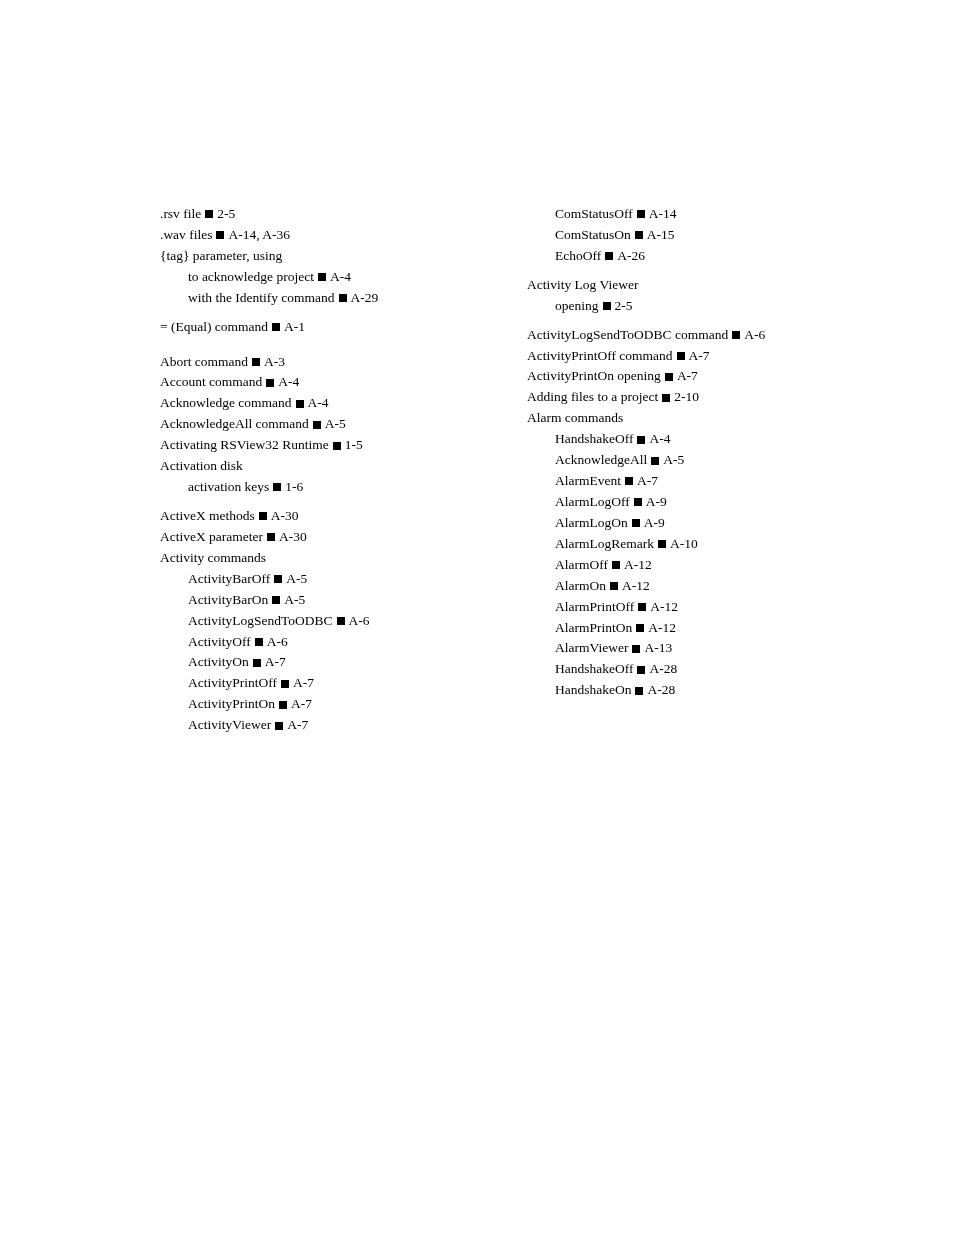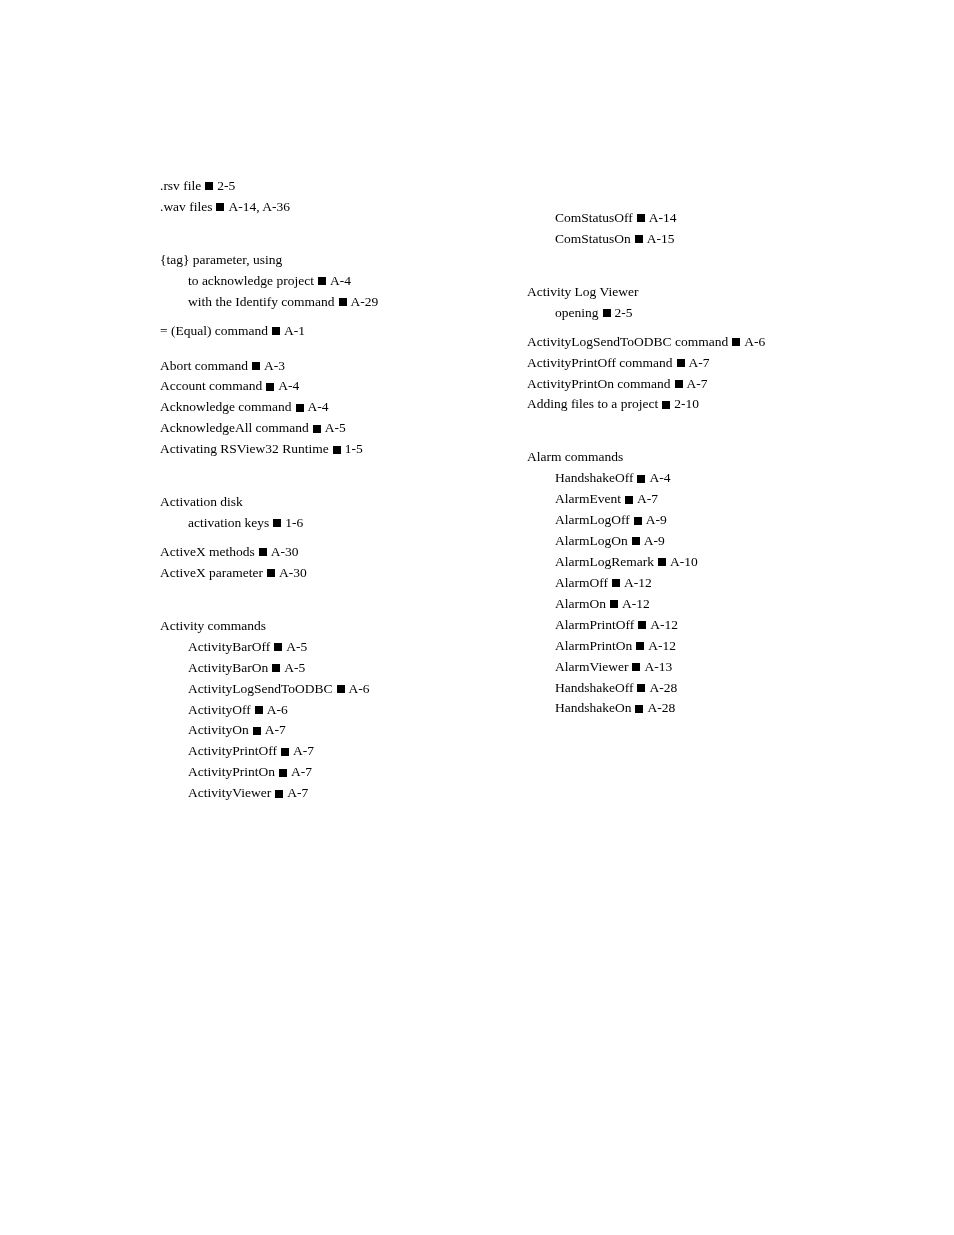--- a/index.html
+++ b/index.html
@@ -13,21 +13,21 @@
       font-family: "Times New Roman", Times, serif;
       font-size: 14px;
       color: #000000;
       width: 954px;
       min-height: 1235px;
     }
 
     .page {
       width: 954px;
       min-height: 1235px;
-      padding: 36px 100px 60px 160px;
+      padding: 64px 100px 60px 160px;
       position: relative;
     }
 
     .page-title {
       font-size: 52px;
       font-weight: normal;
       font-family: "Times New Roman", Times, serif;
       margin-top: 140px;
       margin-bottom: 60px;
       letter-spacing: 1px;
@@ -44,21 +44,20 @@
       font-size: 13.5px;
       line-height: 1.55;
     }
 
     .entry {
       margin-bottom: 0px;
     }
 
     .entry-group {
       margin-bottom: 8px;
-      margin-top: 32px;
     }
 
     .indent1 {
       padding-left: 28px;
     }
 
     .bullet {
       display: inline-block;
       width: 8px;
       height: 8px;
@@ -108,32 +107,34 @@
           <div class="indent1"><span>ActivityOn</span><span class="bullet"></span><span>A-7</span></div>
           <div class="indent1"><span>ActivityPrintOff</span><span class="bullet"></span><span>A-7</span></div>
           <div class="indent1"><span>ActivityPrintOn</span><span class="bullet"></span><span>A-7</span></div>
           <div class="indent1"><span>ActivityViewer</span><span class="bullet"></span><span>A-7</span></div>
         </div>
       </div>
     <div class="column" id="right-col">
         <div class="entry-group">
           <div class="indent1"><span>ComStatusOff</span><span class="bullet"></span><span>A-14</span></div>
           <div class="indent1"><span>ComStatusOn</span><span class="bullet"></span><span>A-15</span></div>
+          <div class="indent1"><span>EchoOff</span><span class="bullet"></span><span>A-26</span></div>
         </div>
         <div class="entry-group">
           <div>Activity Log Viewer</div>
           <div class="indent1"><span>opening</span><span class="bullet"></span><span>2-5</span></div>
         </div>
         <div class="entry"><span>ActivityLogSendToODBC command</span><span class="bullet"></span><span>A-6</span></div>
         <div class="entry"><span>ActivityPrintOff command</span><span class="bullet"></span><span>A-7</span></div>
-        <div class="entry"><span>ActivityPrintOn command</span><span class="bullet"></span><span>A-7</span></div>
+        <div class="entry"><span>ActivityPrintOn opening</span><span class="bullet"></span><span>A-7</span></div>
         <div class="entry"><span>Adding files to a project</span><span class="bullet"></span><span>2-10</span></div>
         <div class="entry-group">
           <div>Alarm commands</div>
           <div class="indent1"><span>HandshakeOff</span><span class="bullet"></span><span>A-4</span></div>
+          <div class="indent1"><span>AcknowledgeAll</span><span class="bullet"></span><span>A-5</span></div>
           <div class="indent1"><span>AlarmEvent</span><span class="bullet"></span><span>A-7</span></div>
           <div class="indent1"><span>AlarmLogOff</span><span class="bullet"></span><span>A-9</span></div>
           <div class="indent1"><span>AlarmLogOn</span><span class="bullet"></span><span>A-9</span></div>
           <div class="indent1"><span>AlarmLogRemark</span><span class="bullet"></span><span>A-10</span></div>
           <div class="indent1"><span>AlarmOff</span><span class="bullet"></span><span>A-12</span></div>
           <div class="indent1"><span>AlarmOn</span><span class="bullet"></span><span>A-12</span></div>
           <div class="indent1"><span>AlarmPrintOff</span><span class="bullet"></span><span>A-12</span></div>
           <div class="indent1"><span>AlarmPrintOn</span><span class="bullet"></span><span>A-12</span></div>
           <div class="indent1"><span>AlarmViewer</span><span class="bullet"></span><span>A-13</span></div>
           <div class="indent1"><span>HandshakeOff</span><span class="bullet"></span><span>A-28</span></div>

